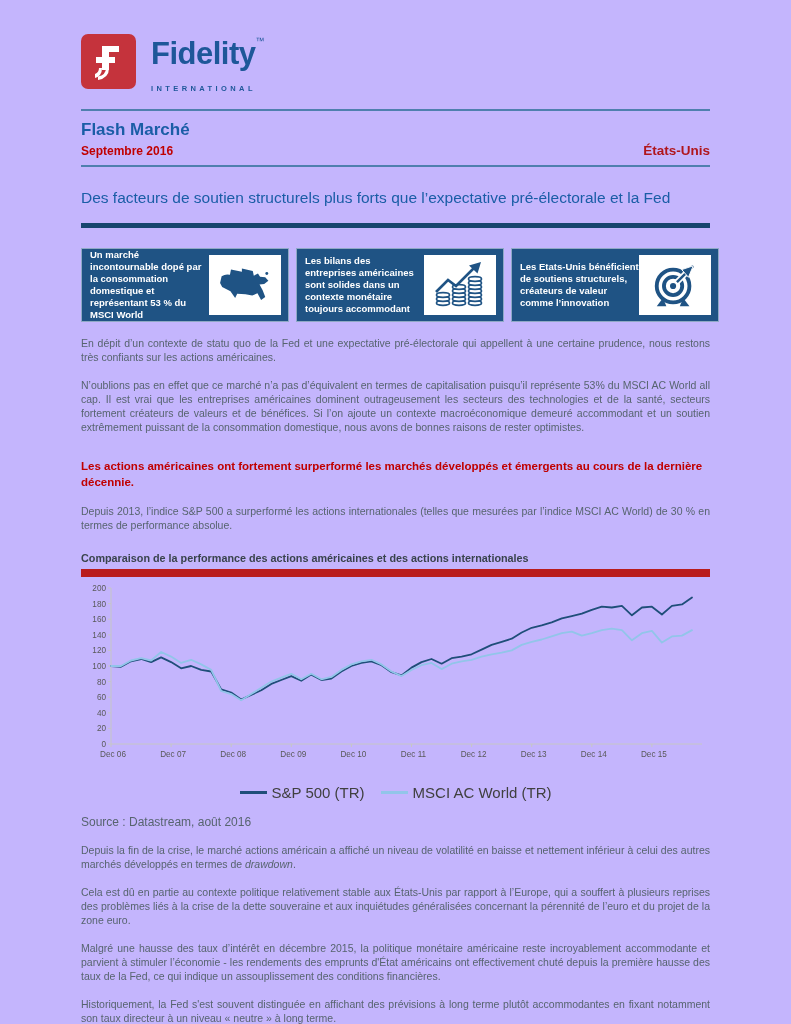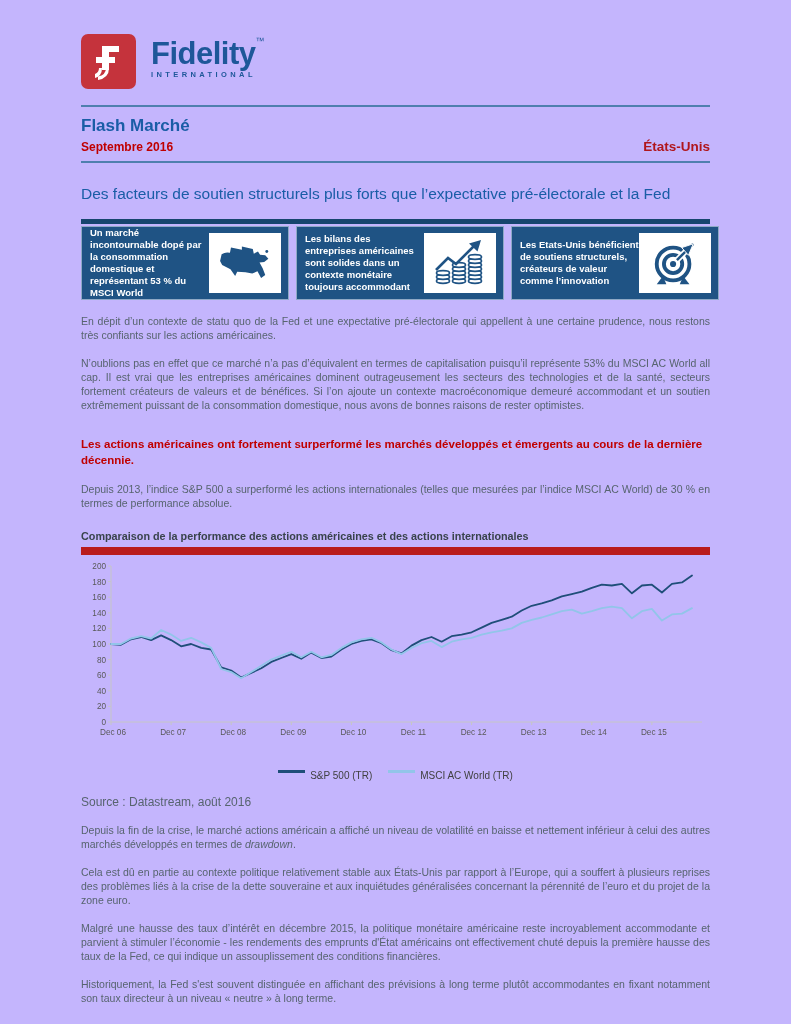--- a/index.html
+++ b/index.html
@@ -7,49 +7,49 @@
   body { font-family:"Liberation Sans","DejaVu Sans",sans-serif; }
   .page { width:791px; height:1024px; background:#c4b5fd; padding:34px 81px 0 81px; overflow:hidden; }
 
   
   .brand-row { display:flex; align-items:flex-start; margin-bottom:16px; }
   .brand-mark { width:55px; height:55px; background:#C5333C; border-radius:7px;
                 display:flex; align-items:center; justify-content:center; margin-right:15px; }
   .brand-text { padding-top:4px; }
   .brand-name { font-size:31px; font-weight:bold; color:#1E5799; letter-spacing:-0.5px; line-height:1; }
   .brand-tm { font-size:9px; color:#1E5799; vertical-align:top; position:relative; top:-2px; }
-  .brand-sub { font-size:7.5px; font-weight:bold; color:#1E5799; letter-spacing:3.4px; margin-top:1px; }
+  .brand-sub { font-size:7.5px; font-weight:bold; color:#1E5799; letter-spacing:3.4px; margin-top:15px; }
 
   .rule { height:2px; background:#4F7FAE; }
   .pub-title { font-size:17px; font-weight:bold; color:#1A5DA6; margin:9px 0 3px; }
   .date-row { display:flex; justify-content:space-between; align-items:baseline; margin-bottom:7px; }
   .issue-date { font-size:12px; font-weight:bold; color:#C00000; }
   .region { font-size:13.5px; font-weight:bold; color:#B0161C; }
 
   .headline { font-size:15.5px; font-weight:normal; color:#1A5DA6; line-height:1.3; margin-top:21px; }
 
   
-  .boxes-wrap { margin-top:15px; border-top:5px solid #17456E; padding-top:2px; }
+  .boxes-wrap { margin-top:15px; border-top:5px solid #17456E; padding-top:20px; }
   .boxes { display:flex; gap:7px; }
   .hbox { flex:1; background:#1F5384; border:1px solid #8FA9C6; display:flex; align-items:center;
           justify-content:space-between; padding:6px 7px 6px 8px; height:74px; }
   .hbox-text { color:#fff; font-weight:bold; font-size:9.5px; line-height:1.28; width:119px; }
   .icon-tile { width:72px; height:60px; background:#fff; display:flex; align-items:center;
                justify-content:center; flex-shrink:0; }
 
   .para { font-size:10.5px; color:#57646F; line-height:14px; text-align:justify; margin-top:14px; }
   .sec-head { font-size:11.5px; font-weight:bold; color:#C00000; line-height:1.4; margin-top:24px; }
   .chart-title { font-size:10.8px; font-weight:bold; color:#39434C; margin-top:20px;
                  padding-bottom:5px; border-bottom:8px solid #b91c1c; }
   .chart-block { margin-top:4px; }
   svg text { font-family:"Liberation Sans","DejaVu Sans",sans-serif; font-size:8.2px; fill:#595959; }
   .legend { display:flex; justify-content:center; align-items:center; gap:16px; margin-top:2px; }
   .legend-item { display:flex; align-items:center; gap:5px; }
   .legend-swatch { width:27px; height:3px; }
-  .legend-label { font-size:10px; color:#404040;margin-top:8px; }
+  .legend-label { font-size:15px; color:#404040; }
   .source { font-size:12px; color:#57646F; margin-top:14px; }
   .it { font-style:italic; }
 </style>
 </head>
 <body>
 
 <div class="page">
 
   <div class="brand-row">
     <div class="brand-mark">

